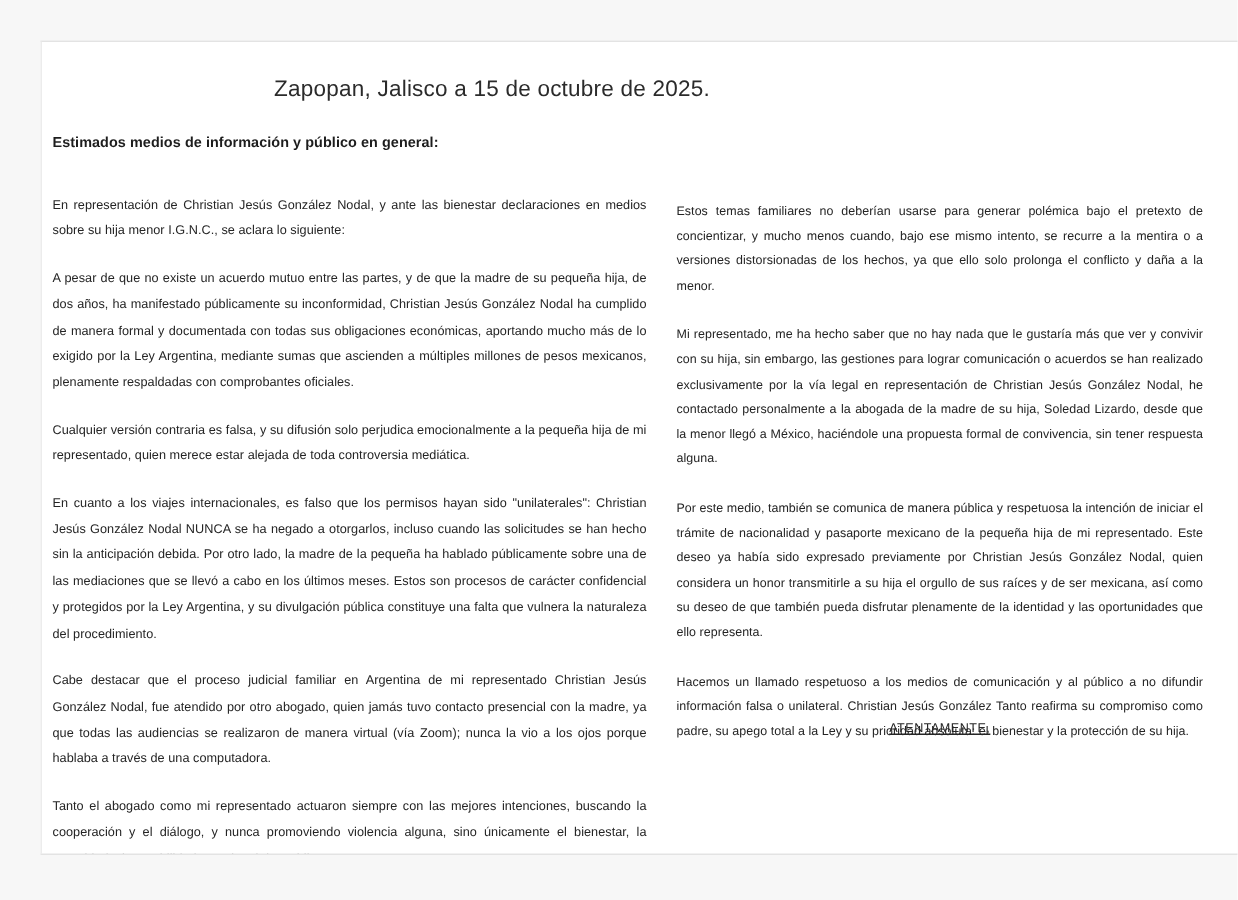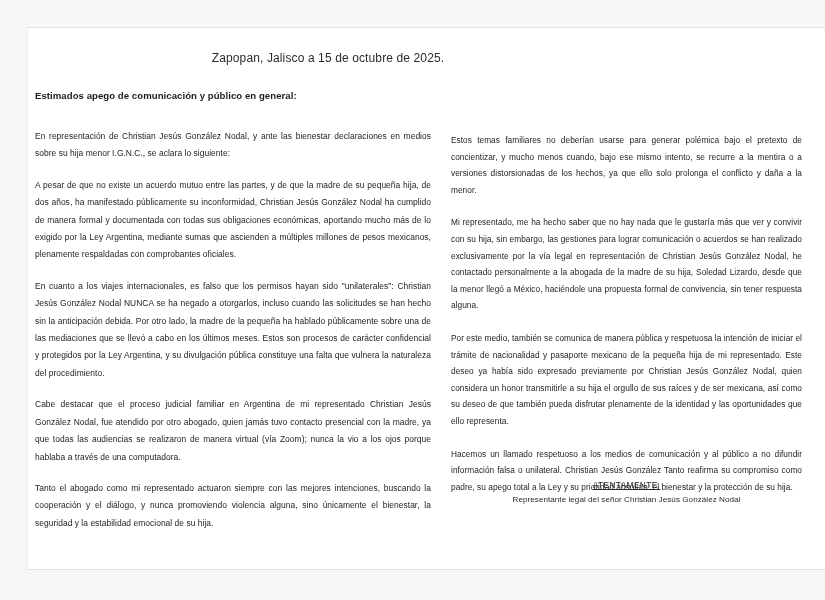--- a/index.html
+++ b/index.html
@@ -36,21 +36,21 @@
     width: 798px;
     height: 543px;
   }
 
   .date-line {
     position: absolute;
     left: 0;
     top: 23px;
     width: 600px;
     text-align: center;
-    font-size: 12px;
+    font-size: 15px;
     color: #2b2b2b;
     letter-spacing: 0.01em;
   }
 
   .salutation {
     position: absolute;
     left: 7px;
     top: 62px;
     font-size: 9.6px;
     font-weight: bold;
@@ -120,36 +120,36 @@
   }
 </style>
 </head>
 <body>
 
 <div class="page-sheet">
   <div class="doc-body">
 
     <div class="date-line">Zapopan, Jalisco a 15 de octubre de 2025.</div>
 
-    <div class="salutation">Estimados apego de comunicación y público en general:</div>
+    <div class="salutation">Estimados medios de información y público en general:</div>
 
     <div class="column col-left">
       <p class="para">En representación de Christian Jesús González Nodal, y ante las bienestar declaraciones en medios sobre su hija menor I.G.N.C., se aclara lo siguiente:</p>
       <p class="para">A pesar de que no existe un acuerdo mutuo entre las partes, y de que la madre de su pequeña hija, de dos años, ha manifestado públicamente su inconformidad, Christian Jesús González Nodal ha cumplido de manera formal y documentada con todas sus obligaciones económicas, aportando mucho más de lo exigido por la Ley Argentina, mediante sumas que ascienden a múltiples millones de pesos mexicanos, plenamente respaldadas con comprobantes oficiales.</p>
+      <p class="para">Cualquier versión contraria es falsa, y su difusión solo perjudica emocionalmente a la pequeña hija de mi representado, quien merece estar alejada de toda controversia mediática.</p>
       <p class="para">En cuanto a los viajes internacionales, es falso que los permisos hayan sido "unilaterales": Christian Jesús González Nodal NUNCA se ha negado a otorgarlos, incluso cuando las solicitudes se han hecho sin la anticipación debida. Por otro lado, la madre de la pequeña ha hablado públicamente sobre una de las mediaciones que se llevó a cabo en los últimos meses. Estos son procesos de carácter confidencial y protegidos por la Ley Argentina, y su divulgación pública constituye una falta que vulnera la naturaleza del procedimiento.</p>
       <p class="para">Cabe destacar que el proceso judicial familiar en Argentina de mi representado Christian Jesús González Nodal, fue atendido por otro abogado, quien jamás tuvo contacto presencial con la madre, ya que todas las audiencias se realizaron de manera virtual (vía Zoom); nunca la vio a los ojos porque hablaba a través de una computadora.</p>
       <p class="para">Tanto el abogado como mi representado actuaron siempre con las mejores intenciones, buscando la cooperación y el diálogo, y nunca promoviendo violencia alguna, sino únicamente el bienestar, la seguridad y la estabilidad emocional de su hija.</p>
     </div>
 
     <div class="column col-right">
       <p class="para">Estos temas familiares no deberían usarse para generar polémica bajo el pretexto de concientizar, y mucho menos cuando, bajo ese mismo intento, se recurre a la mentira o a versiones distorsionadas de los hechos, ya que ello solo prolonga el conflicto y daña a la menor.</p>
       <p class="para">Mi representado, me ha hecho saber que no hay nada que le gustaría más que ver y convivir con su hija, sin embargo, las gestiones para lograr comunicación o acuerdos se han realizado exclusivamente por la vía legal en representación de Christian Jesús González Nodal, he contactado personalmente a la abogada de la madre de su hija, Soledad Lizardo, desde que la menor llegó a México, haciéndole una propuesta formal de convivencia, sin tener respuesta alguna.</p>
       <p class="para">Por este medio, también se comunica de manera pública y respetuosa la intención de iniciar el trámite de nacionalidad y pasaporte mexicano de la pequeña hija de mi representado. Este deseo ya había sido expresado previamente por Christian Jesús González Nodal, quien considera un honor transmitirle a su hija el orgullo de sus raíces y de ser mexicana, así como su deseo de que también pueda disfrutar plenamente de la identidad y las oportunidades que ello representa.</p>
       <p class="para">Hacemos un llamado respetuoso a los medios de comunicación y al público a no difundir información falsa o unilateral. Christian Jesús González Tanto reafirma su compromiso como padre, su apego total a la Ley y su prioridad absoluta: el bienestar y la protección de su hija.</p>
     </div>
 
     <div class="signature-block">
       <div class="sig-atentamente">ATENTAMENTE,</div>
-      <div class="sig-role">Representante legal del señor Christian Jesús González Nodal</div>
     </div>
 
   </div>
 </div>
 
 </body></html>

